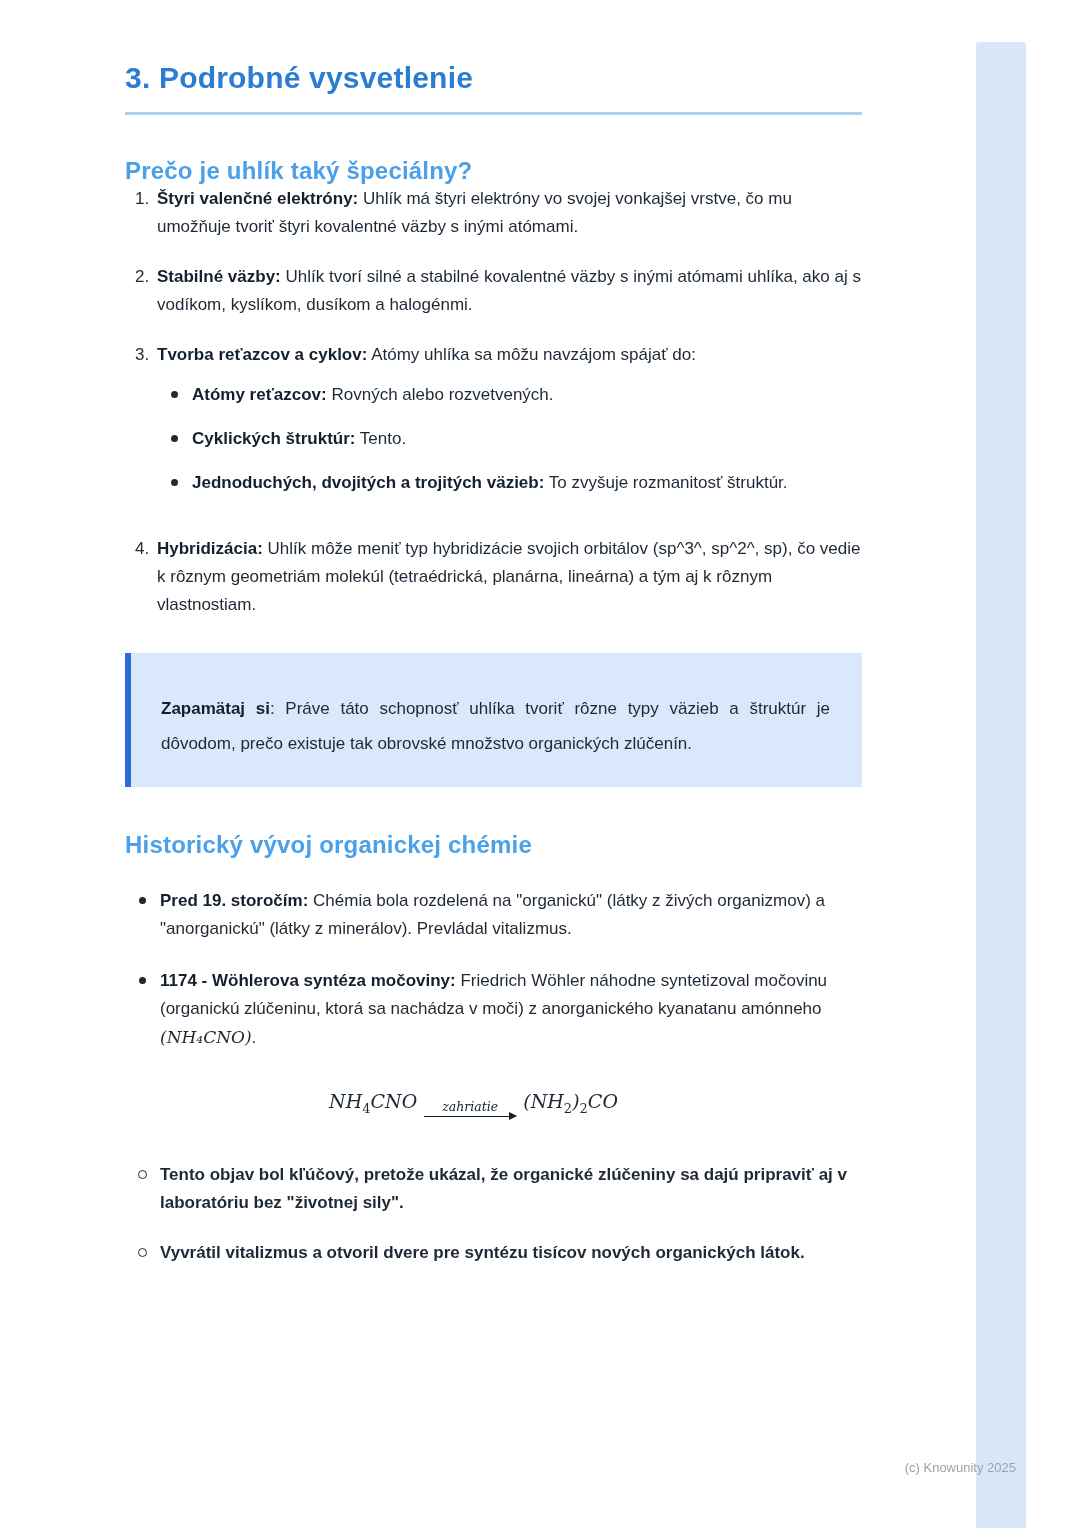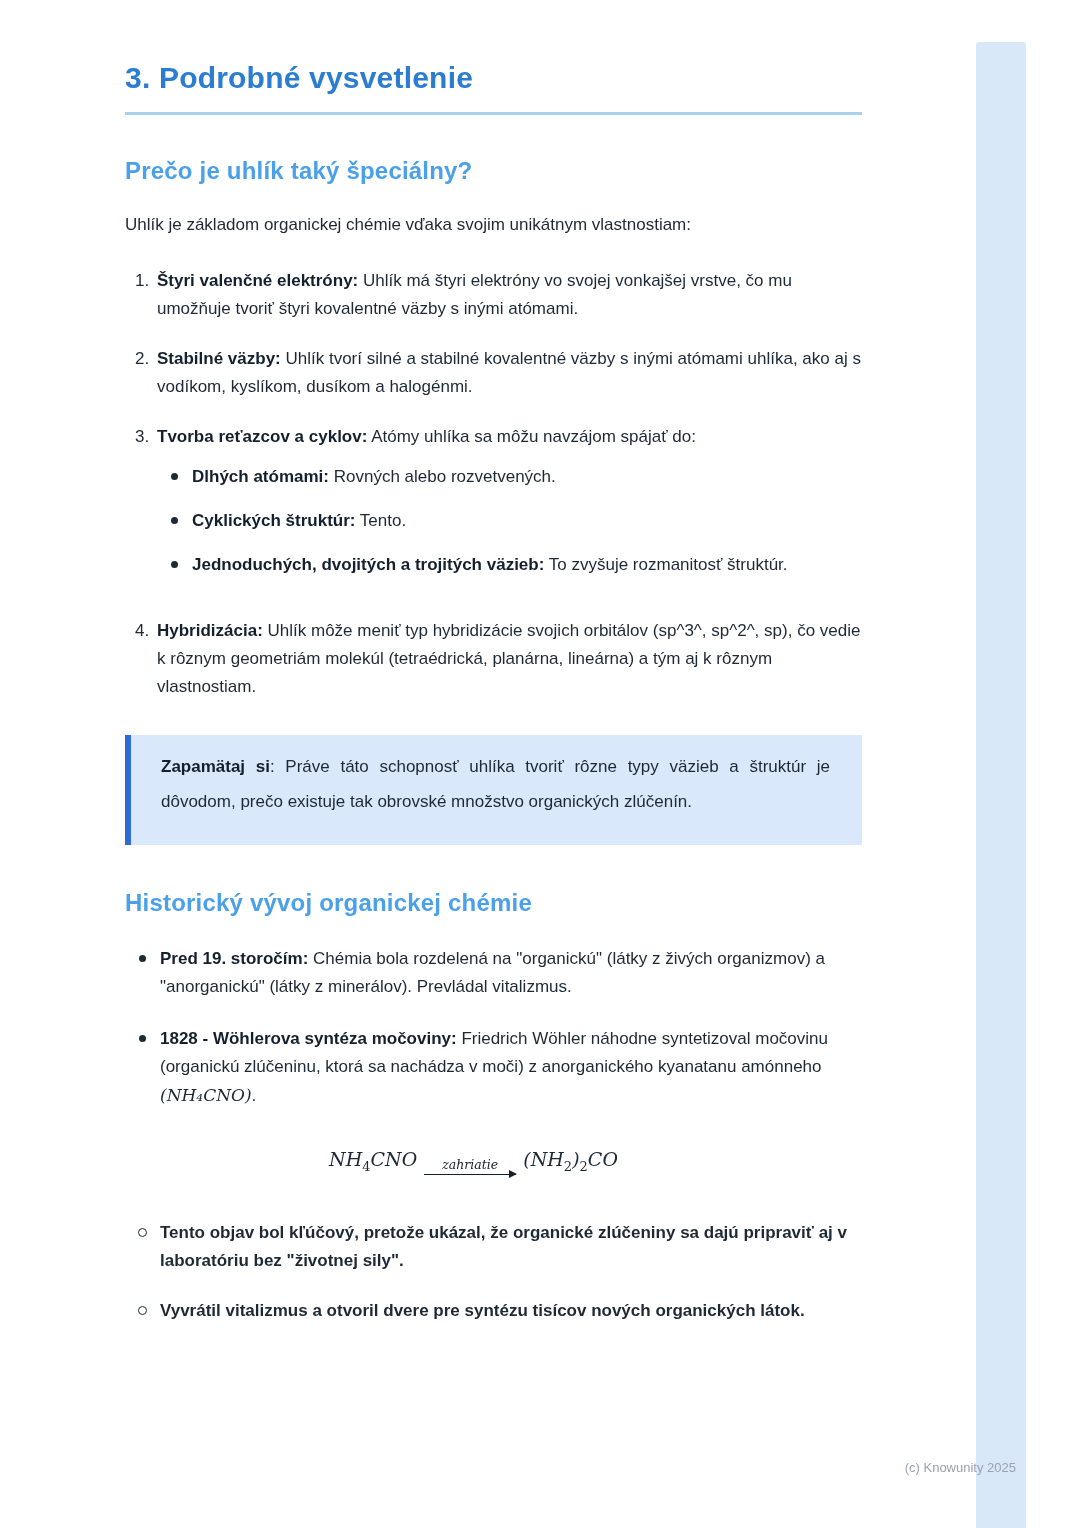--- a/index.html
+++ b/index.html
@@ -44,21 +44,21 @@
   }
   .ring{
     flex:none;width:7px;height:7px;border-radius:50%;
     border:1.7px solid #1e2936;background:transparent;margin:9px 13px 0 13px;
   }
 
   
   .callout{
     margin-top:34px;
     background:#d9e9fb;border-left:6px solid #2e6bd6;
-    padding:14px 32px 26px 30px;
+    padding:38px 32px 26px 30px;
   }
   .callout-text{
     font-size:17px;line-height:35px;text-align:justify;margin:0;
   }
 
   
   .bullet-list{margin-top:28px;}
   .bullet-item{display:flex;margin-bottom:24px;font-size:17px;line-height:28px;}
 
   
@@ -106,42 +106,41 @@
 
 <div class="right-strip"></div>
 
 <div class="content">
 
   <h1>3. Podrobné vysvetlenie</h1>
   <hr class="h1-divider">
 
   <h2 class="h2-first">Prečo je uhlík taký špeciálny?</h2>
 
-  <p class="intro">Uhlík je základom organickej chémie vďaka svojim unikátnym vlastnostiam:</p>
 
   <div class="num-list">
 
     <div class="num-item">
       <span class="num">1.</span>
       <span class="body"><strong>Štyri valenčné elektróny:</strong><span> Uhlík má štyri elektróny vo svojej vonkajšej vrstve, čo mu umožňuje tvoriť štyri kovalentné väzby s inými atómami.</span></span>
     </div>
 
     <div class="num-item">
       <span class="num">2.</span>
       <span class="body"><strong>Stabilné väzby:</strong><span> Uhlík tvorí silné a stabilné kovalentné väzby s inými atómami uhlíka, ako aj s vodíkom, kyslíkom, dusíkom a halogénmi.</span></span>
     </div>
 
     <div class="num-item">
       <span class="num">3.</span>
       <span class="body">
         <strong>Tvorba reťazcov a cyklov:</strong><span> Atómy uhlíka sa môžu navzájom spájať do:</span>
         <div class="sub-list">
           <div class="sub-item">
             <span class="disc"></span>
-            <span><strong>Dlhých atómami:</strong><span> Rovných alebo rozvetvených.</span></span>
+            <span><strong>Atómy reťazcov:</strong><span> Rovných alebo rozvetvených.</span></span>
           </div>
           <div class="sub-item">
             <span class="disc"></span>
             <span><strong>Cyklických štruktúr:</strong><span> Tento.</span></span>
           </div>
           <div class="sub-item">
             <span class="disc"></span>
             <span><strong>Jednoduchých, dvojitých a trojitých väzieb:</strong><span> To zvyšuje rozmanitosť štruktúr.</span></span>
           </div>
         </div>
@@ -163,21 +162,21 @@
 
   <div class="bullet-list">
 
     <div class="bullet-item">
       <span class="disc"></span>
       <span><strong>Pred 19. storočím:</strong><span> Chémia bola rozdelená na "organickú" (látky z živých organizmov) a "anorganickú" (látky z minerálov). Prevládal vitalizmus.</span></span>
     </div>
 
     <div class="bullet-item">
       <span class="disc"></span>
-      <span><strong>1828 - Wöhlerova syntéza močoviny:</strong><span> Friedrich Wöhler náhodne syntetizoval močovinu (organickú zlúčeninu, ktorá sa nachádza v moči) z anorganického kyanatanu amónneho </span><span class="math">(NH₄CNO)</span><span>.</span></span>
+      <span><strong>1174 - Wöhlerova syntéza močoviny:</strong><span> Friedrich Wöhler náhodne syntetizoval močovinu (organickú zlúčeninu, ktorá sa nachádza v moči) z anorganického kyanatanu amónneho </span><span class="math">(NH₄CNO)</span><span>.</span></span>
     </div>
 
   </div>
 
   <div class="formula">
     <span class="math"><span>NH</span><sub class="msub">4</sub><span>CNO</span></span><span class="arrow-wrap">
         <span class="arrow-label">zahriatie</span>
         <span class="arrow-line"></span>
       </span><span class="math"><span>(NH</span><sub class="msub">2</sub><span>)</span><sub class="msub">2</sub><span>CO</span></span>
   </div>

